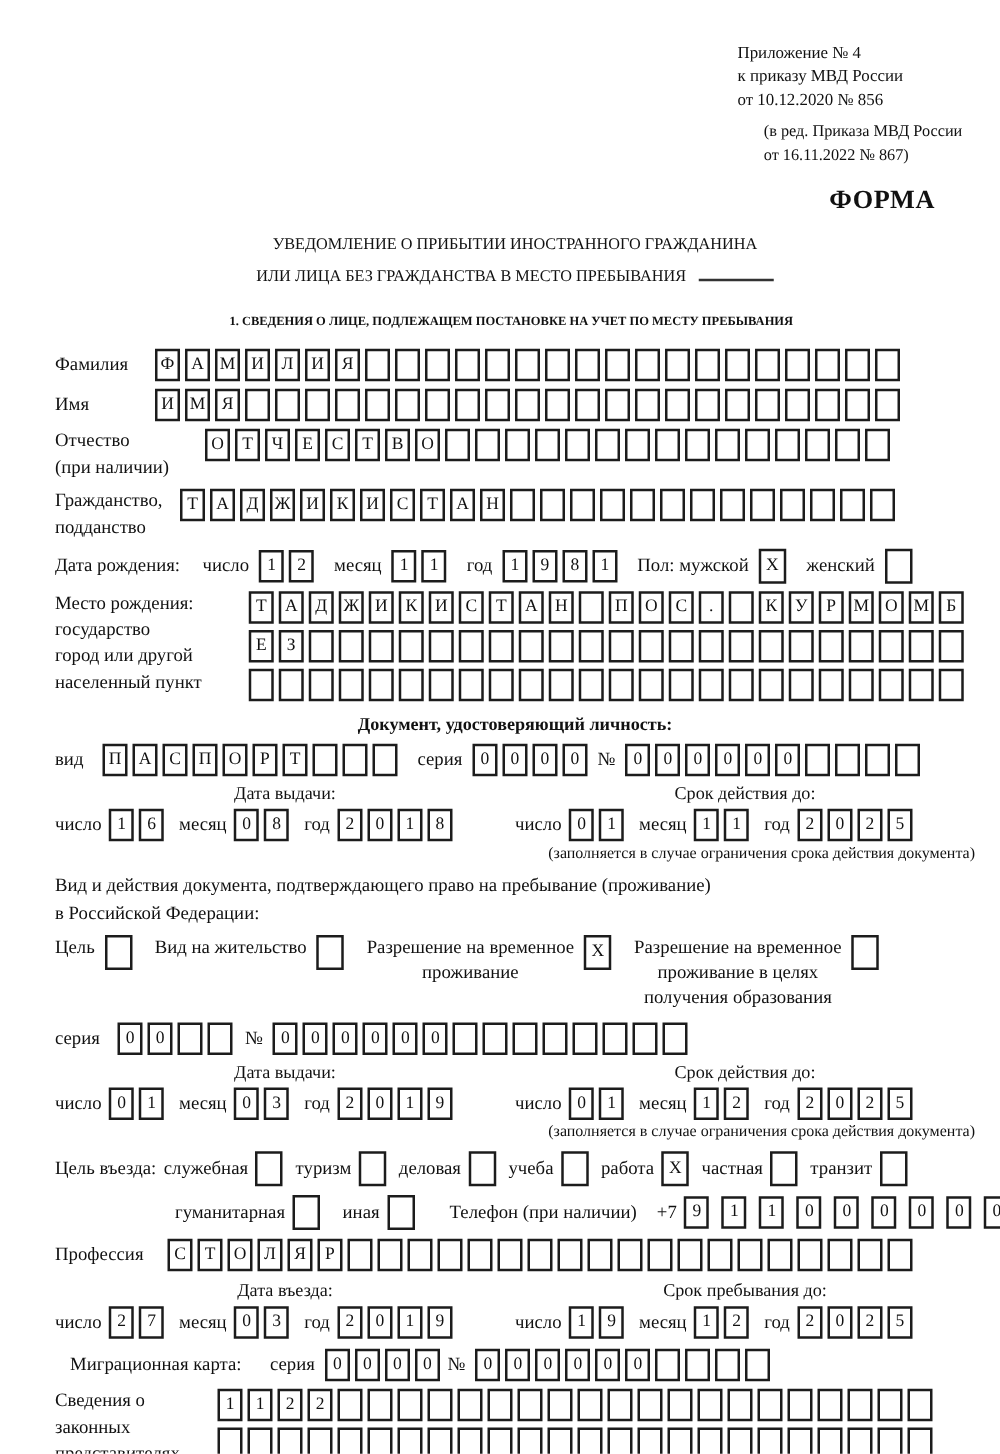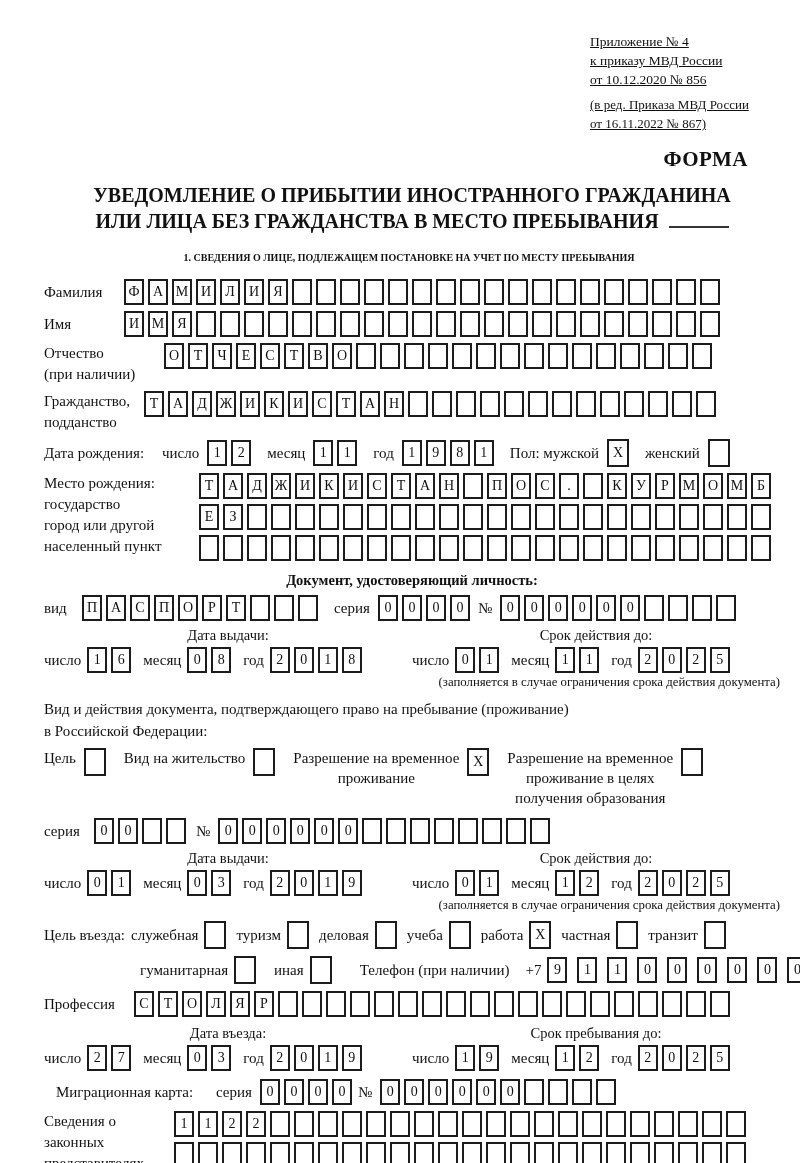--- a/index.html
+++ b/index.html
@@ -2,24 +2,24 @@
 <html><head>
 <meta charset="utf-8">
 <style>
   html,body{margin:0;padding:0;background:#fff;}
   body{
     width:800px;height:1163px;box-sizing:border-box;
     padding:32px 20px 14px 44px;
     font-family:"Liberation Serif","DejaVu Serif",serif;
     font-size:15px;color:#111;overflow:hidden;
   }
-  .annotation{margin-left:auto;width:190px;font-size:13.5px;line-height:19px;text-decoration:underline;}
-  .annotation .amend{margin-top:6px;font-size:13px;}
+  .annotation{margin-left:auto;width:190px;font-size:13.5px;line-height:19px;}
+  .annotation .amend{margin-top:6px;font-size:13px;margin-left:21px;}
   .form-label{text-align:right;font-weight:bold;margin:14px 32px 10px 0;font-size:21px;letter-spacing:.5px;}
-  .title{ text-align:center;font-weight:bold;font-size:20px;line-height:26px;margin:6px 0 0 0;}
+  .title{ text-align:center;font-weight:normal;font-size:13px;line-height:26px;margin:6px 0 0 0;}
   .title-underline{display:inline-block;width:60px;border-bottom:2.5px solid #333;height:14px;margin-left:10px;}
   .section-heading{font-weight:bold;font-size:10px;margin:18px 0 16px -6px;text-align:center;white-space:nowrap;}
   .row{display:flex;align-items:center;margin-bottom:6px;}
   .row-top{display:flex;align-items:flex-start;margin-bottom:6px;}
   .cells{display:inline-flex;flex:none;}
   .cell{
     display:inline-flex;align-items:center;justify-content:center;flex:none;
     width:20px;height:26px;box-sizing:border-box;border:2px solid #1c1c1c;
     margin-right:4px;font-size:14px;background:#fff;
   }

